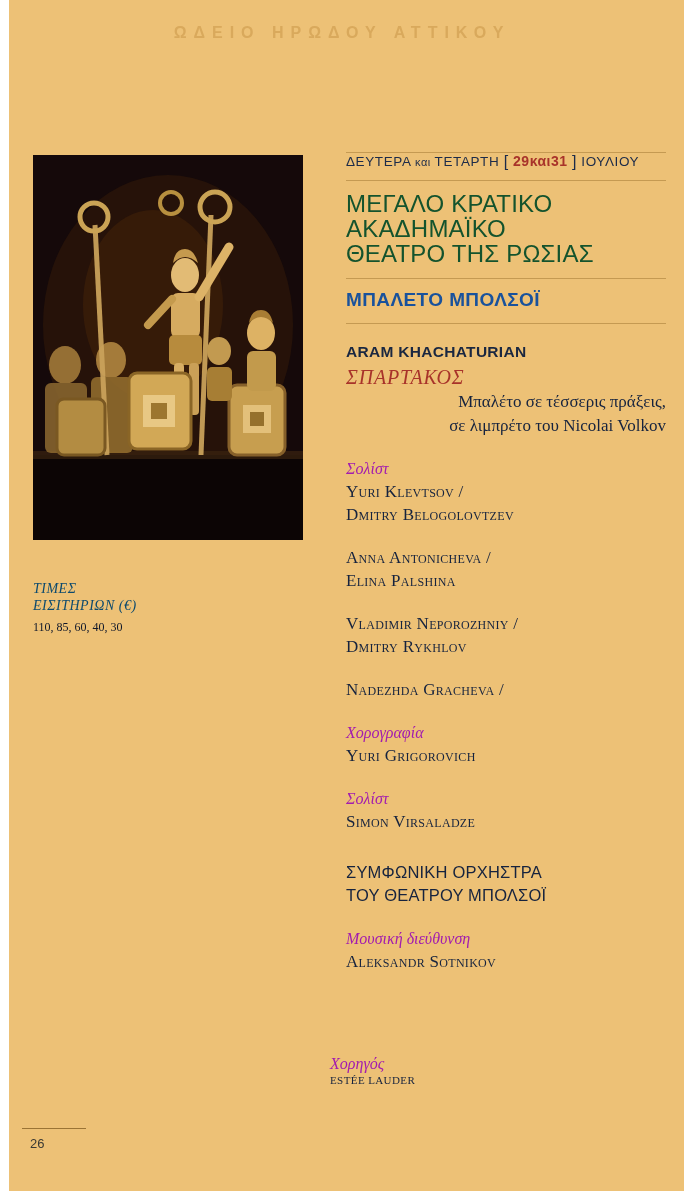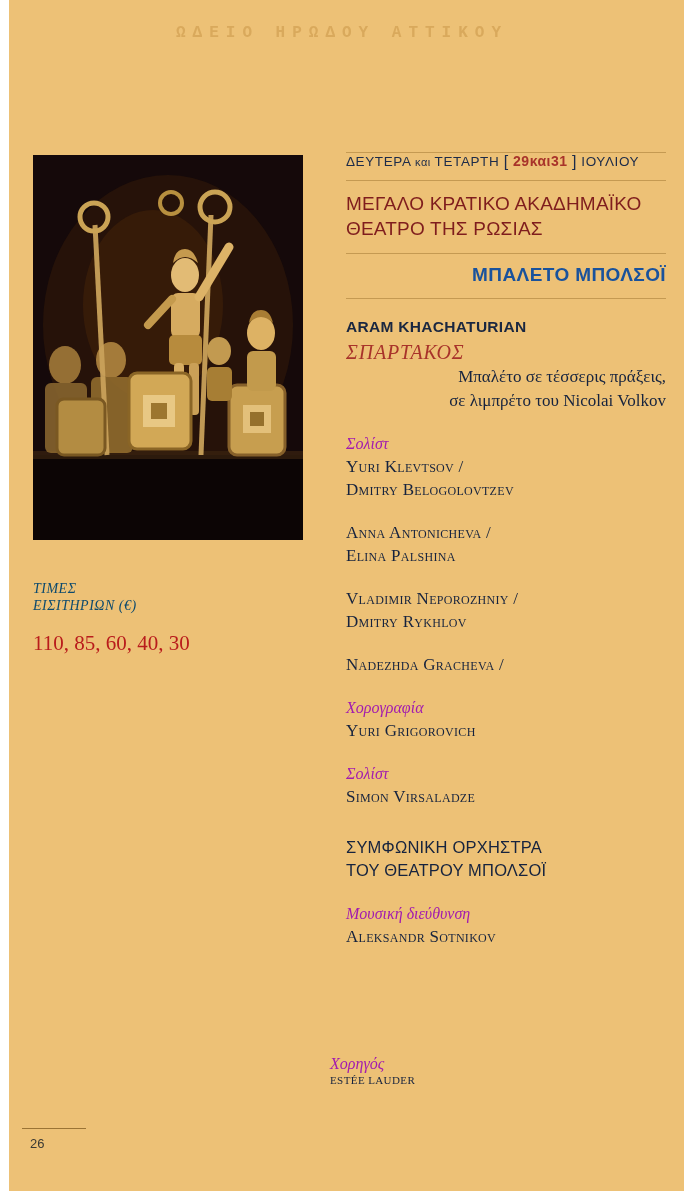--- a/index.html
+++ b/index.html
@@ -18,21 +18,21 @@
     height: 1200px;
     background: #edc176;
     overflow: hidden;
   }
   
   .venue {
     position: absolute;
     left: 40px;
     top: 24px;
     width: 604px;
-    font-family: Liberation Mono, monospace;
+    font-family: Liberation Sans, sans-serif;
     font-size: 16px;
     letter-spacing: 7px;
     color: #d9a95c;
     font-weight: 600;
     text-align: center;
     white-space: nowrap;
   }
   
   .photo {
     position: absolute;
@@ -54,24 +54,24 @@
     color: #1b2a4a;
   }
   .prices .ptitle {
     font-style: italic;
     font-size: 14px;
     line-height: 17px;
     letter-spacing: 0.5px;
     color: #0c4a6e;
   }
   .prices .pvals {
-    font-size: 21px;
+    font-size: 12px;
     line-height: 22px;
-    margin-top: 18px;
-    color: #b91c1c;
+    margin-top: 2px;
+    color: #0f172a;
   }
 
   
   .right {
     position: absolute;
     left: 346px;
     top: 152px;
     width: 320px;
     color: #16233e;
   }
@@ -98,34 +98,33 @@
     vertical-align: -1px;
   }
   .dateline .daynums {
     color: #a8332a;
     font-weight: bold;
     font-size: 14px;
     letter-spacing: 0.5px;
   }
   .company {
     font-family: "Liberation Sans", sans-serif;
-    font-size: 19px;
+    font-size: 24px;
     line-height: 25px;
     letter-spacing: 0.2px;
-    color: #7f1d1d;
+    color: #14532d;
     padding: 10px 0 12px 0;
   }
   .troupe {
     font-family: "Liberation Sans", sans-serif;
     font-size: 19px;
     font-weight: bold;
     letter-spacing: 0.4px;
     color: #19529c;
     padding: 10px 0 12px 0;
-    text-align: right;
   }
   .body {
     padding-top: 16px;
     font-size: 17px;
     line-height: 23px;
   }
   .composer {
     font-family: "Liberation Sans", sans-serif;
     font-size: 15.5px;
     font-weight: bold;

